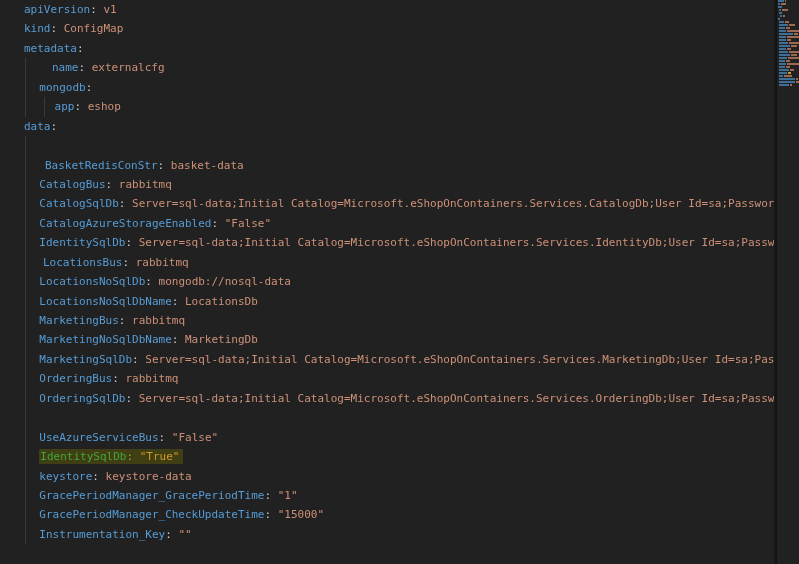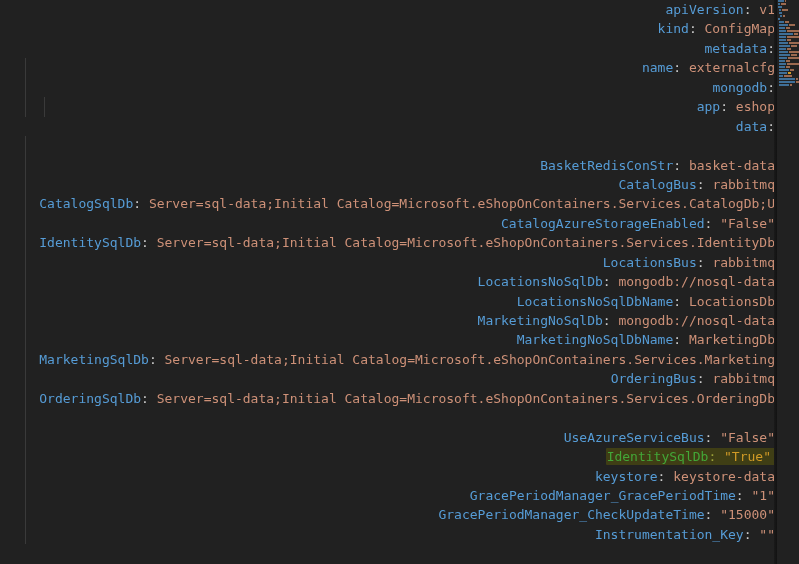--- a/index.html
+++ b/index.html
@@ -1,21 +1,21 @@
 <!DOCTYPE html>
 <html style="--bg: #212121; --key: #569cd6; --punct: #cccccc; --val: #ce9178; --guide: #3a3a3a; --hlbg: #3f3e15; --hlkey: #43a738; --hlpunct: #9aa03a; --hlval: #d09a26; --mmkey: #3f6f98; --mmval: #9c6a50;"><head>
 <meta charset="utf-8">
 <style>
   html,body{margin:0;padding:0;background:#141414;}
   body{width:799px;height:564px;overflow:hidden;position:relative;
        font-family:"DejaVu Sans Mono","Liberation Mono",monospace;}
   #editor{position:absolute;left:0;top:0;width:775px;height:564px;
           background:var(--bg,#212121);overflow:hidden;}
   .line{position:relative;height:19.45px;line-height:19.45px;
-        padding-left:24px;white-space:pre;font-size:13px;text-align:right;}
+        padding-left:24px;white-space:pre;font-size:11px;}
   .guide{position:absolute;top:0;bottom:0;width:1px;background:var(--guide,#3a3a3a);}
   .guide.g1{left:24.5px;}
   .guide.g2{left:43.9px;}
   .k{color:var(--key,#569cd6);}
   .p{color:var(--punct,#cccccc);}
   .v{color:var(--val,#ce9178);}
   .content{display:inline;}
   .content.hl{background:var(--hlbg,#3f3e15);padding:1px 4px 1px 1px;margin-left:-1px;border-radius:1px;}
   .hl .k{color:var(--hlkey,#43a738);}
   .hl .p{color:var(--hlpunct,#9aa03a);}
@@ -35,31 +35,31 @@
 <body>
 
 <div id="editor">
     <div id="code">
       <div class="line"><span class="content" style="margin-left: 0px;"><span class="k">apiVersion</span><span class="p">: </span><span class="v">v1</span></span></div>
       <div class="line"><span class="content" style="margin-left: 0px;"><span class="k">kind</span><span class="p">: </span><span class="v">ConfigMap</span></span></div>
       <div class="line"><span class="content" style="margin-left: 0px;"><span class="k">metadata</span><span class="p">:</span></span></div>
       <div class="line"><span class="guide g1"></span><span class="content" style="margin-left: 28px;"><span class="k">name</span><span class="p">: </span><span class="v">externalcfg</span></span></div>
       <div class="line"><span class="guide g1"></span><span class="content" style="margin-left: 15.3px;"><span class="k">mongodb</span><span class="p">:</span></span></div>
       <div class="line"><span class="guide g1"></span><span class="guide g2"></span><span class="content" style="margin-left: 30.6px;"><span class="k">app</span><span class="p">: </span><span class="v">eshop</span></span></div>
-      <div class="line"><span class="content" style="margin-left: 8px;"><span class="k">data</span><span class="p">:</span></span></div>
+      <div class="line"><span class="content" style="margin-left: 0px;"><span class="k">data</span><span class="p">:</span></span></div>
       <div class="line"><span class="guide g1"></span></div>
       <div class="line"><span class="guide g1"></span><span class="content" style="margin-left: 21px;"><span class="k">BasketRedisConStr</span><span class="p">: </span><span class="v">basket-data</span></span></div>
       <div class="line"><span class="guide g1"></span><span class="content" style="margin-left: 15.3px;"><span class="k">CatalogBus</span><span class="p">: </span><span class="v">rabbitmq</span></span></div>
       <div class="line"><span class="guide g1"></span><span class="content" style="margin-left: 15.3px;"><span class="k">CatalogSqlDb</span><span class="p">: </span><span class="v">Server=sql-data;Initial Catalog=Microsoft.eShopOnContainers.Services.CatalogDb;User Id=sa;Password=Pass@word</span></span></div>
       <div class="line"><span class="guide g1"></span><span class="content" style="margin-left: 15.3px;"><span class="k">CatalogAzureStorageEnabled</span><span class="p">: </span><span class="v">"False"</span></span></div>
       <div class="line"><span class="guide g1"></span><span class="content" style="margin-left: 15.3px;"><span class="k">IdentitySqlDb</span><span class="p">: </span><span class="v">Server=sql-data;Initial Catalog=Microsoft.eShopOnContainers.Services.IdentityDb;User Id=sa;Password=Pass@word</span></span></div>
       <div class="line"><span class="guide g1"></span><span class="content" style="margin-left: 19px;"><span class="k">LocationsBus</span><span class="p">: </span><span class="v">rabbitmq</span></span></div>
       <div class="line"><span class="guide g1"></span><span class="content" style="margin-left: 15.3px;"><span class="k">LocationsNoSqlDb</span><span class="p">: </span><span class="v">mongodb://nosql-data</span></span></div>
       <div class="line"><span class="guide g1"></span><span class="content" style="margin-left: 15.3px;"><span class="k">LocationsNoSqlDbName</span><span class="p">: </span><span class="v">LocationsDb</span></span></div>
-      <div class="line"><span class="guide g1"></span><span class="content" style="margin-left: 15.3px;"><span class="k">MarketingNoSqlDb</span><span class="p">: </span><span class="v">mongodb://nosql-data</span></span></div>
+      <div class="line"><span class="guide g1"></span><span class="content" style="margin-left: 15.3px;"><span class="k">MarketingBus</span><span class="p">: </span><span class="v">rabbitmq</span></span></div>
       <div class="line"><span class="guide g1"></span><span class="content" style="margin-left: 15.3px;"><span class="k">MarketingNoSqlDbName</span><span class="p">: </span><span class="v">MarketingDb</span></span></div>
       <div class="line"><span class="guide g1"></span><span class="content" style="margin-left: 15.3px;"><span class="k">MarketingSqlDb</span><span class="p">: </span><span class="v">Server=sql-data;Initial Catalog=Microsoft.eShopOnContainers.Services.MarketingDb;User Id=sa;Password=Pass@word</span></span></div>
       <div class="line"><span class="guide g1"></span><span class="content" style="margin-left: 15.3px;"><span class="k">OrderingBus</span><span class="p">: </span><span class="v">rabbitmq</span></span></div>
       <div class="line"><span class="guide g1"></span><span class="content" style="margin-left: 15.3px;"><span class="k">OrderingSqlDb</span><span class="p">: </span><span class="v">Server=sql-data;Initial Catalog=Microsoft.eShopOnContainers.Services.OrderingDb;User Id=sa;Password=Pass@word</span></span></div>
       <div class="line"><span class="guide g1"></span></div>
       <div class="line"><span class="guide g1"></span><span class="content" style="margin-left: 15.3px;"><span class="k">UseAzureServiceBus</span><span class="p">: </span><span class="v">"False"</span></span></div>
       <div class="line"><span class="guide g1"></span><span class="content hl" style="margin-left: 15.3px;"><span class="k">IdentitySqlDb</span><span class="p">: </span><span class="v">"True"</span></span></div>
       <div class="line"><span class="guide g1"></span><span class="content" style="margin-left: 15.3px;"><span class="k">keystore</span><span class="p">: </span><span class="v">keystore-data</span></span></div>
       <div class="line"><span class="guide g1"></span><span class="content" style="margin-left: 15.3px;"><span class="k">GracePeriodManager_GracePeriodTime</span><span class="p">: </span><span class="v">"1"</span></span></div>
       <div class="line"><span class="guide g1"></span><span class="content" style="margin-left: 15.3px;"><span class="k">GracePeriodManager_CheckUpdateTime</span><span class="p">: </span><span class="v">"15000"</span></span></div>

